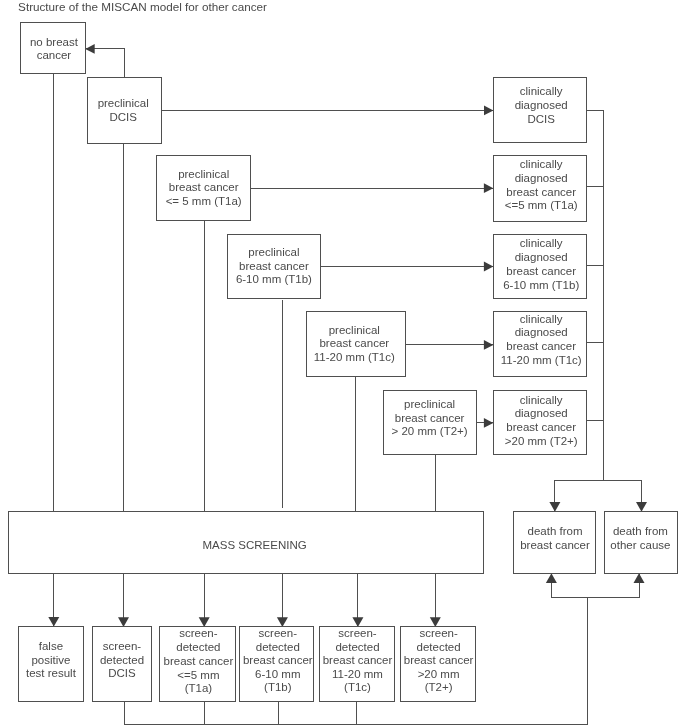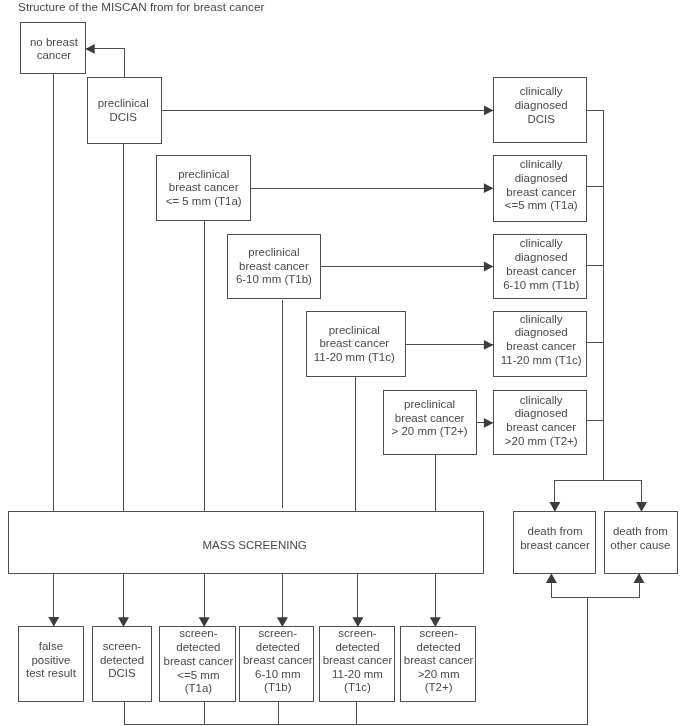--- a/index.html
+++ b/index.html
@@ -11,21 +11,21 @@
   #diagram{position:absolute;left:0;top:0;}
   .bx{fill:#ffffff;stroke:#4f4f4f;stroke-width:1;shape-rendering:crispEdges;}
   .ln{stroke:#4f4f4f;stroke-width:1;fill:none;shape-rendering:crispEdges;}
   .ah{fill:#3c3c3c;stroke:none;}
   .tx{font-family:"Liberation Sans",sans-serif;font-size:11.5px;fill:#4a4a4a;text-anchor:middle;-webkit-font-smoothing:antialiased;}
 </style>
 </head>
 <body>
 
 <div id="page">
-  <div id="title">Structure of the MISCAN from for breast cancer</div>
+  <div id="title">Structure of the MISCAN model for other cancer</div>
   <svg id="diagram" width="685" height="726" viewBox="0 0 685 726">
     <g id="edges-layer">
       <g>
         <path class="ln" d="M 124.5 77.2 L 124.5 48.9 L 85.3 48.9"></path>
         <polygon class="ah" points="85.3,48.9 94.7,44 94.7,53.8"></polygon>
       </g>
       <g>
         <path class="ln" d="M 161.5 110.4 L 493.4 110.4"></path>
         <polygon class="ah" points="493.4,110.4 484,105.5 484,115.30000000000001"></polygon>
       </g>

